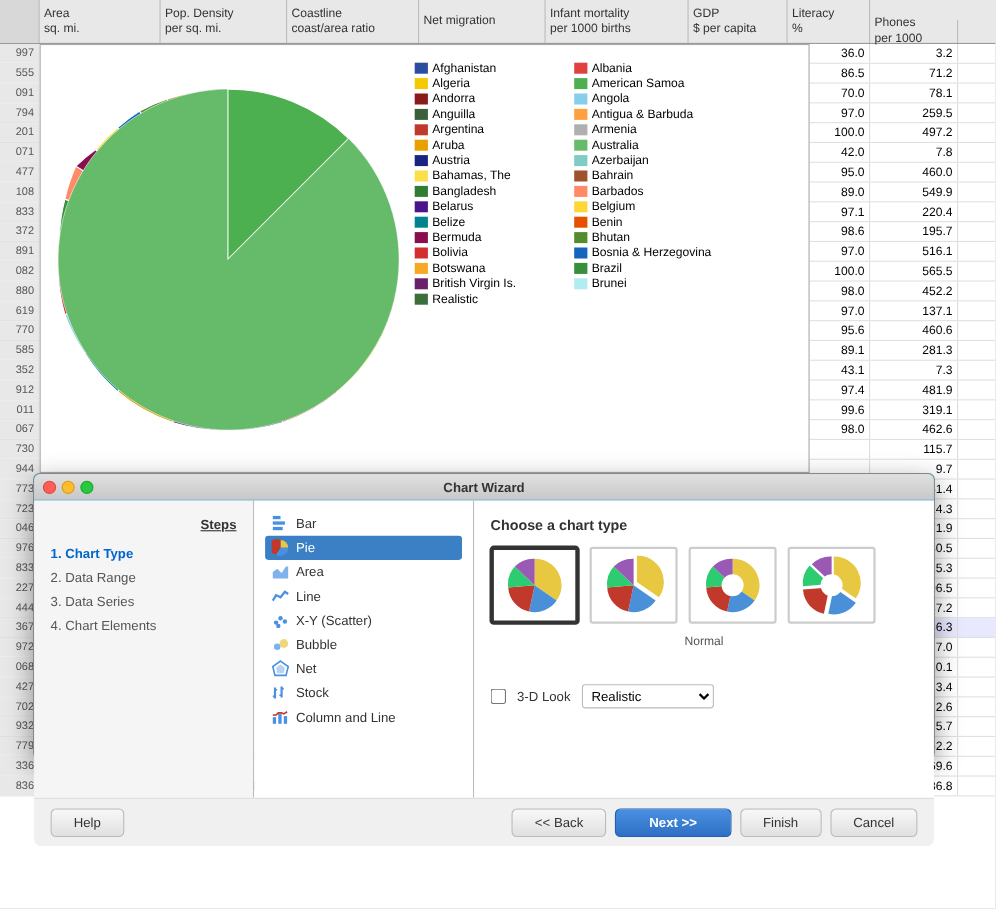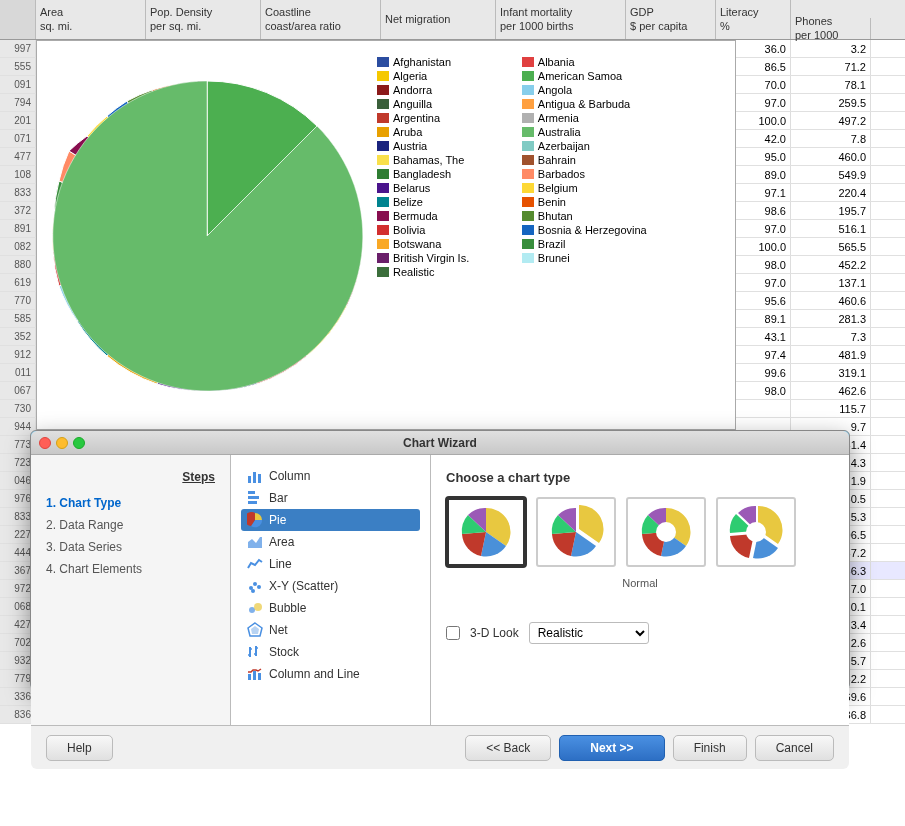--- a/index.html
+++ b/index.html
@@ -996,28 +996,20 @@
 
     <div class="steps-panel">
       <div class="steps-title">Steps</div>
       <div class="step-item active">1. Chart Type</div>
       <div class="step-item">2. Data Range</div>
       <div class="step-item">3. Data Series</div>
       <div class="step-item">4. Chart Elements</div>
     </div>
 
     <div class="chart-type-panel" id="chart-type-list">
-    <div class="chart-type-item">
-    <span class="chart-icon"><svg width="16" height="16" viewBox="0 0 16 16">
-              <rect x="1" y="8" width="3" height="7" fill="#4a90e2"></rect>
-              <rect x="6" y="4" width="3" height="11" fill="#4a90e2"></rect>
-              <rect x="11" y="6" width="3" height="9" fill="#4a90e2"></rect>
-            </svg></span>
-    <span>Column</span>
-  </div>
         <div class="chart-type-item">
     <span class="chart-icon"><svg width="16" height="16" viewBox="0 0 16 16">
               <rect x="1" y="1" width="7" height="3" fill="#4a90e2"></rect>
               <rect x="1" y="6" width="11" height="3" fill="#4a90e2"></rect>
               <rect x="1" y="11" width="9" height="3" fill="#4a90e2"></rect>
             </svg></span>
     <span>Bar</span>
   </div>
         <div class="chart-type-item selected">
     <span class="chart-icon"><svg width="16" height="16" viewBox="0 0 16 16">

